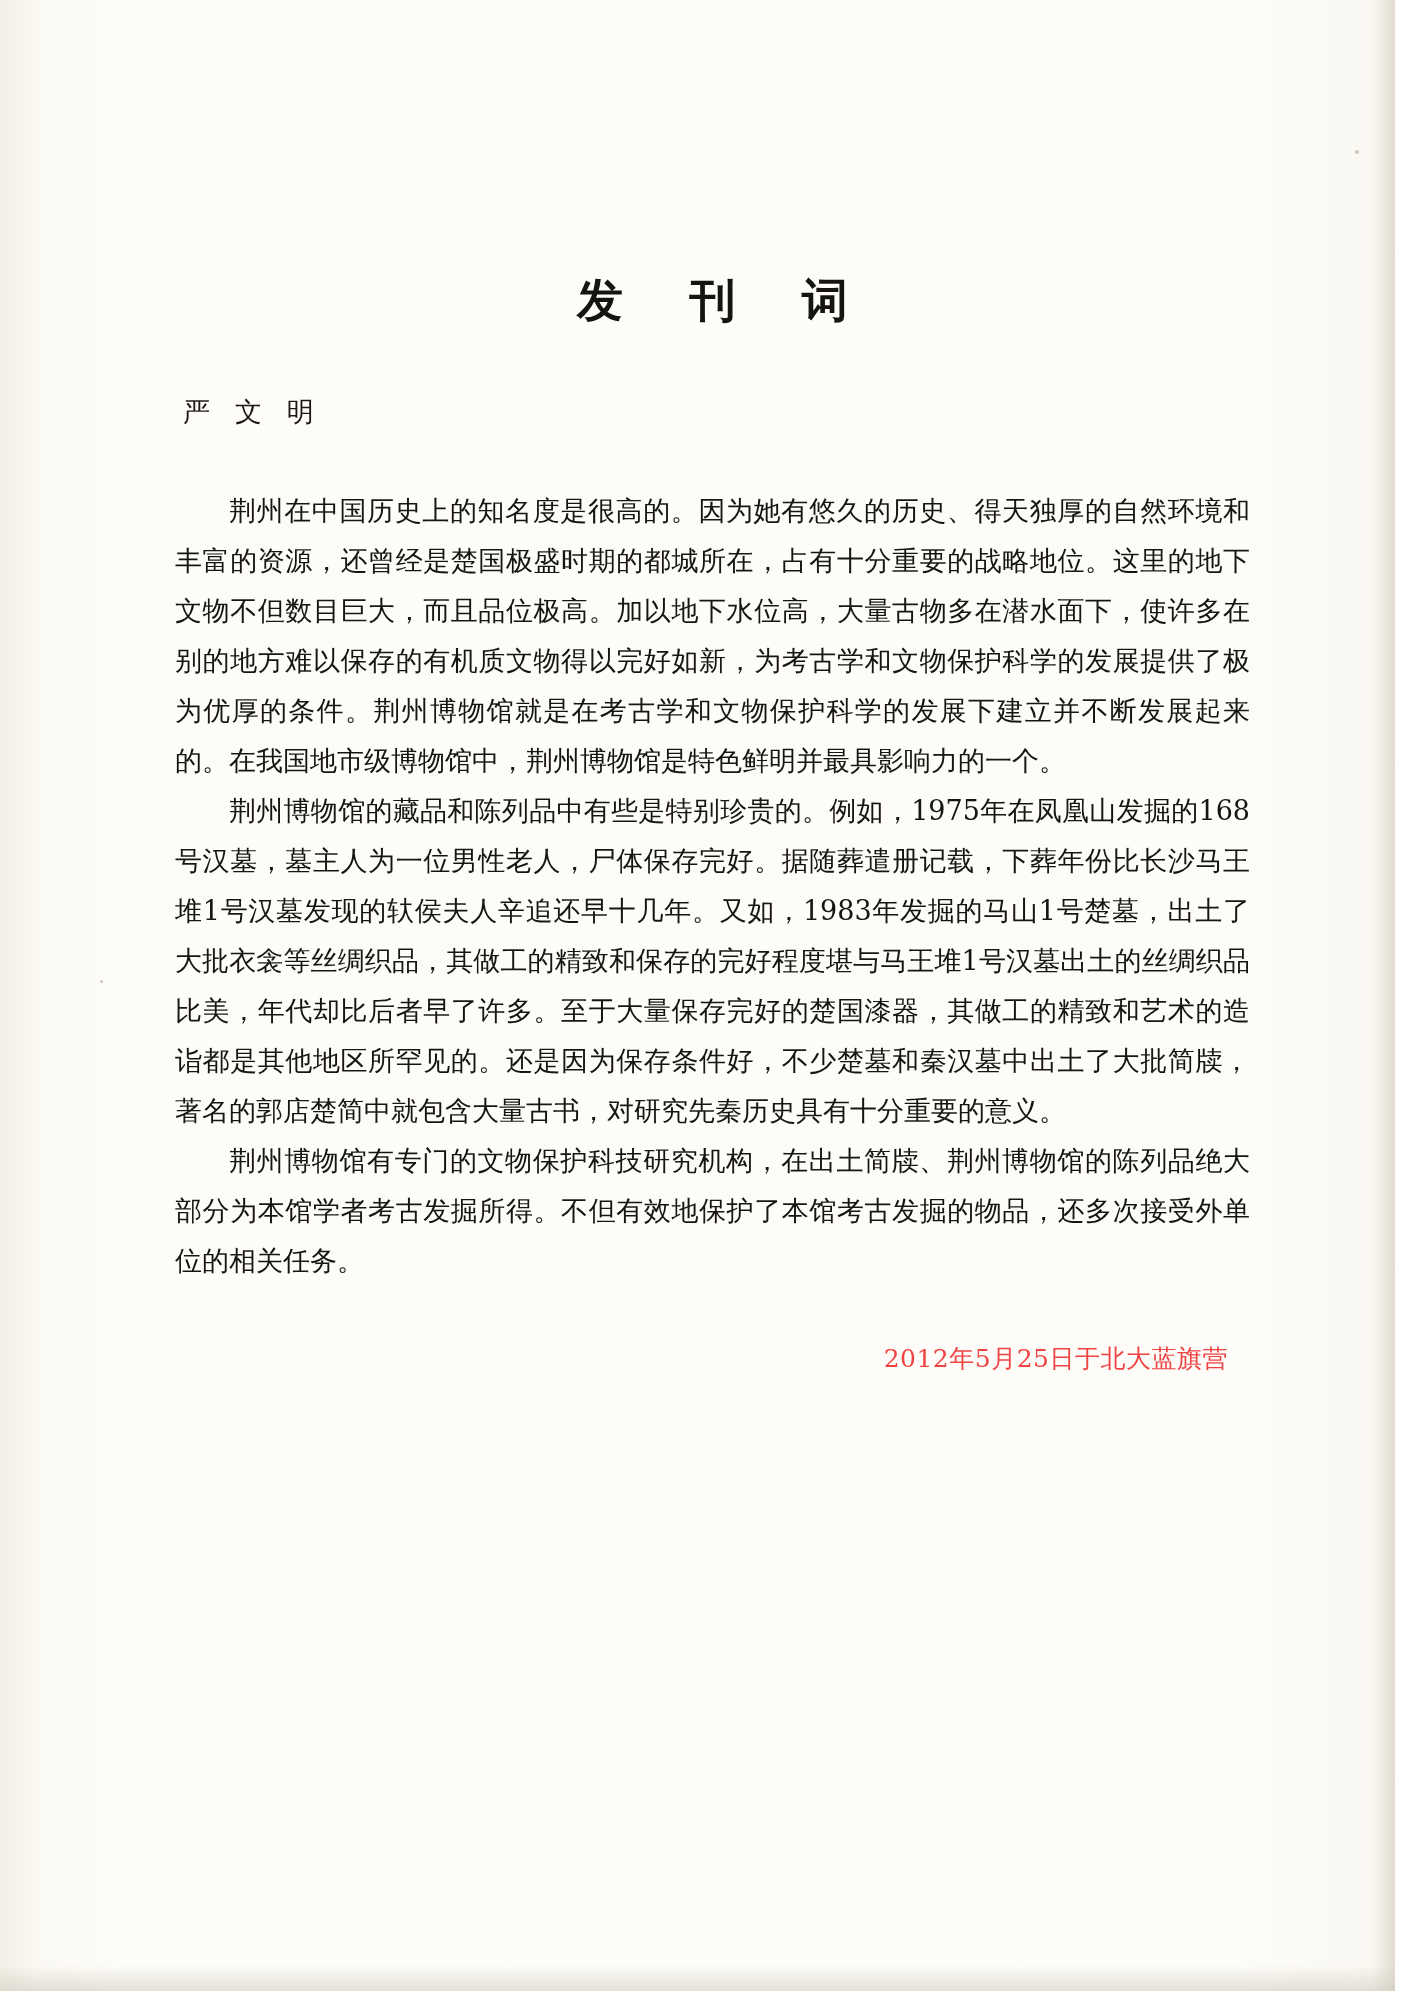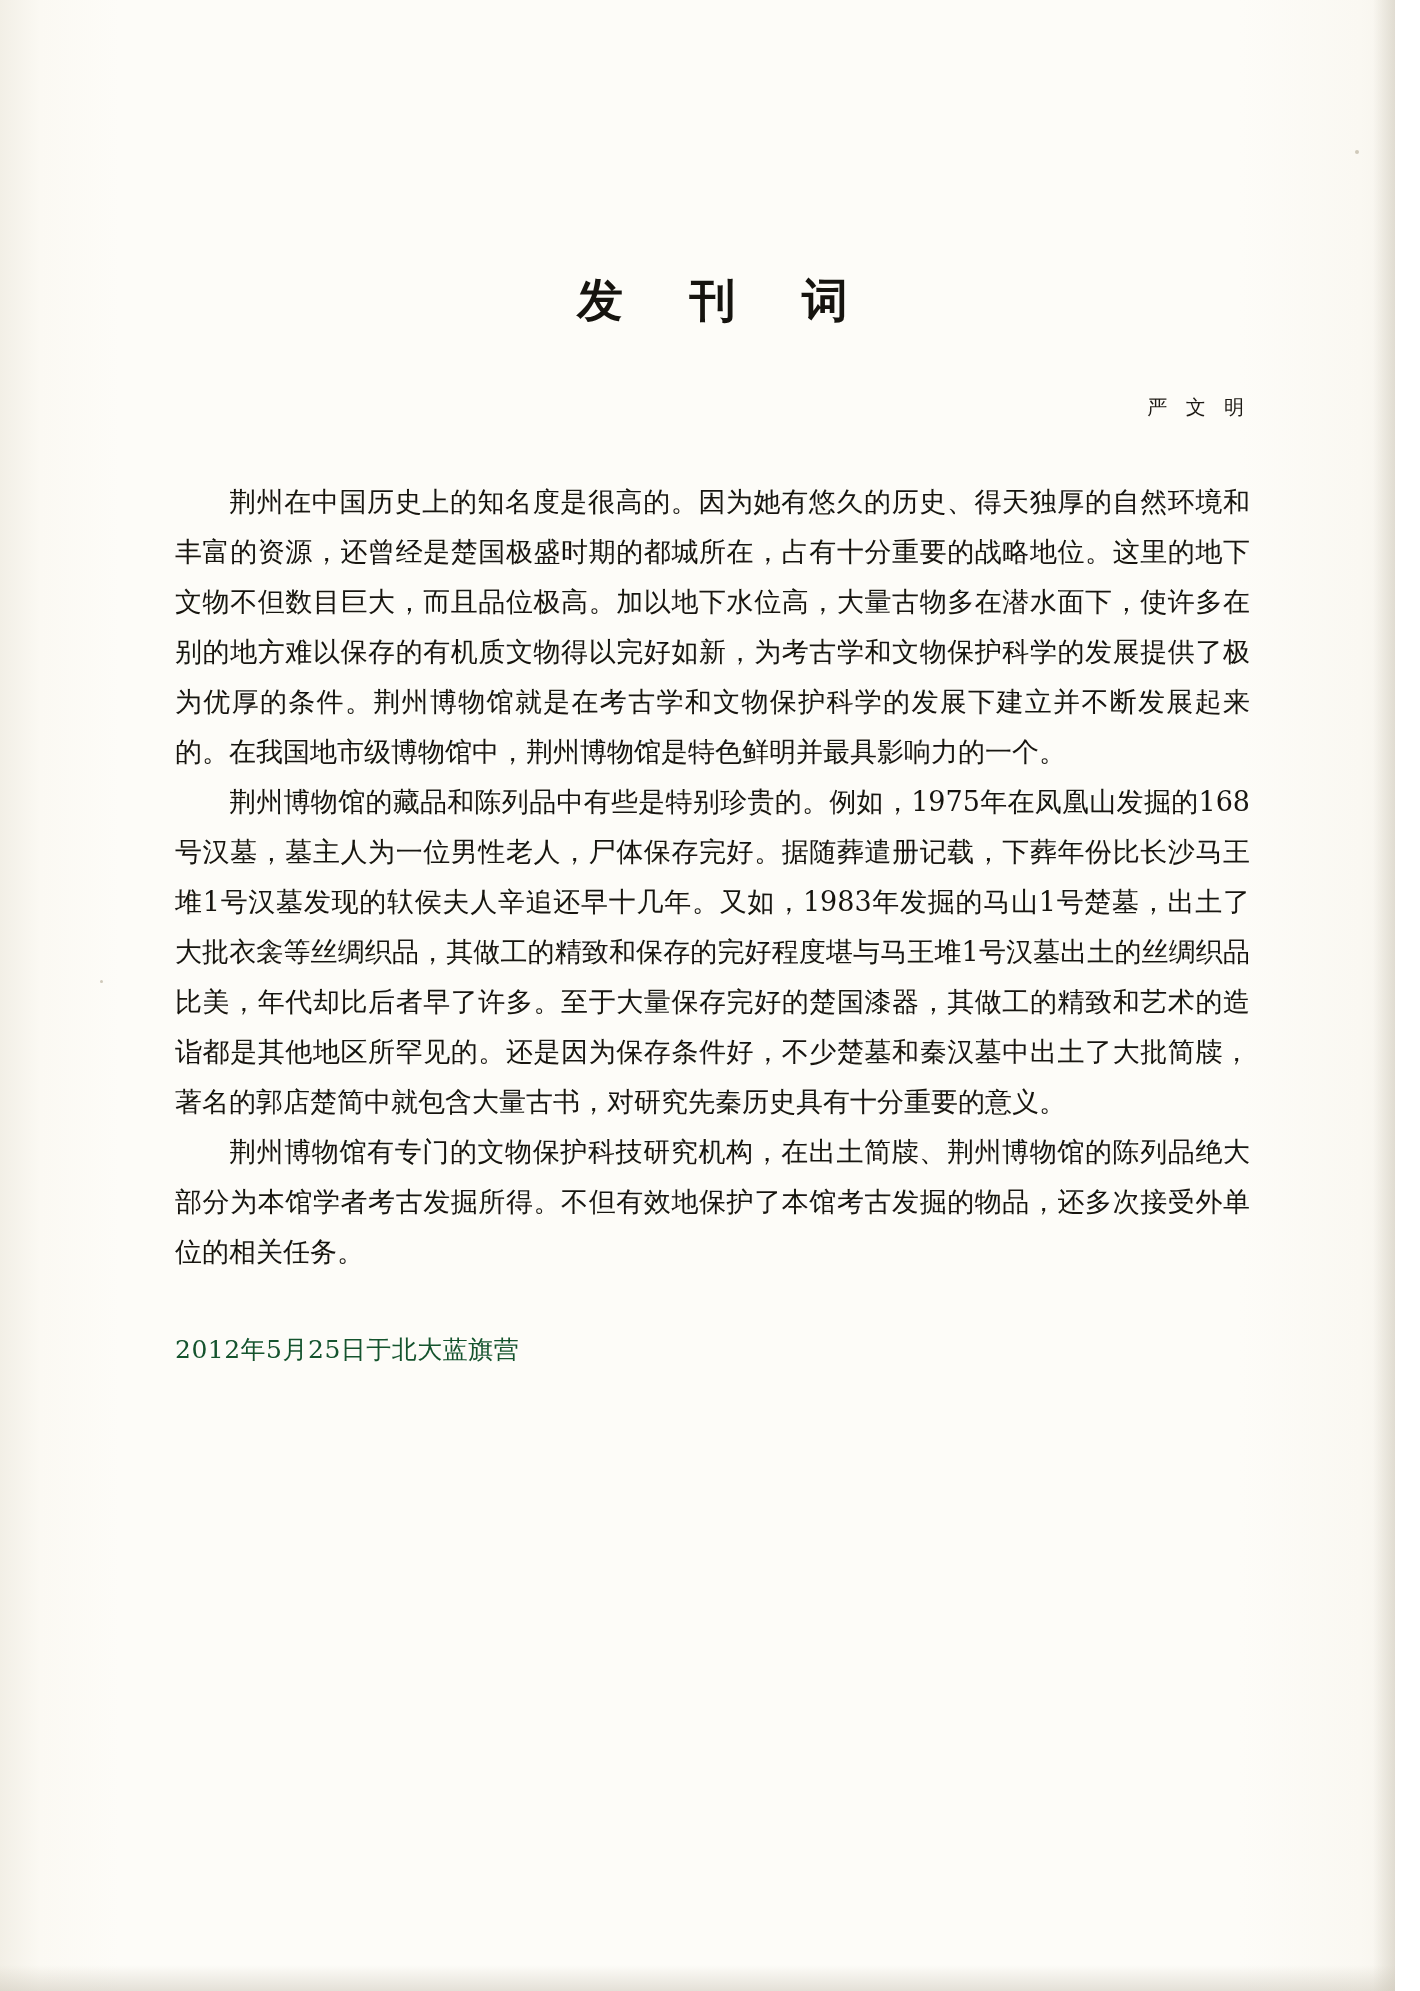--- a/index.html
+++ b/index.html
@@ -53,44 +53,45 @@
     text-align: center;
     font-size: 46px;
     font-weight: bold;
     letter-spacing: 0.55em;
     text-indent: 0.55em;
     color: #16140f;
     font-family: "DejaVu Serif", "Liberation Serif", serif;
   }
   .author {
     margin-top: 62px;
-    text-align: right;
-    font-size: 20px;
+    text-align: left;
+    font-size: 27px;
     letter-spacing: 0.30em;
     text-indent: 0.30em;
     color: #1d1a15;
   }
   .body-text {
     margin-top: 56px;
     font-size: 27px;
     line-height: 50px;
     color: #17150f;
     text-align: justify;
     text-justify: inter-ideograph;
   }
   .body-text p {
     margin: 0;
     text-indent: 2em;
   }
   .signature {
     margin-top: 56px;
+    text-align: right;
     padding-right: 22px;
     font-size: 25px;
     letter-spacing: 0.02em;
-    color: #14532d;
+    color: #ef4444;
   }
   .speck {
     position: absolute;
     background: #cfc9ba;
     border-radius: 50%;
     pointer-events: none;
   }
 </style>
 </head>
 <body>

